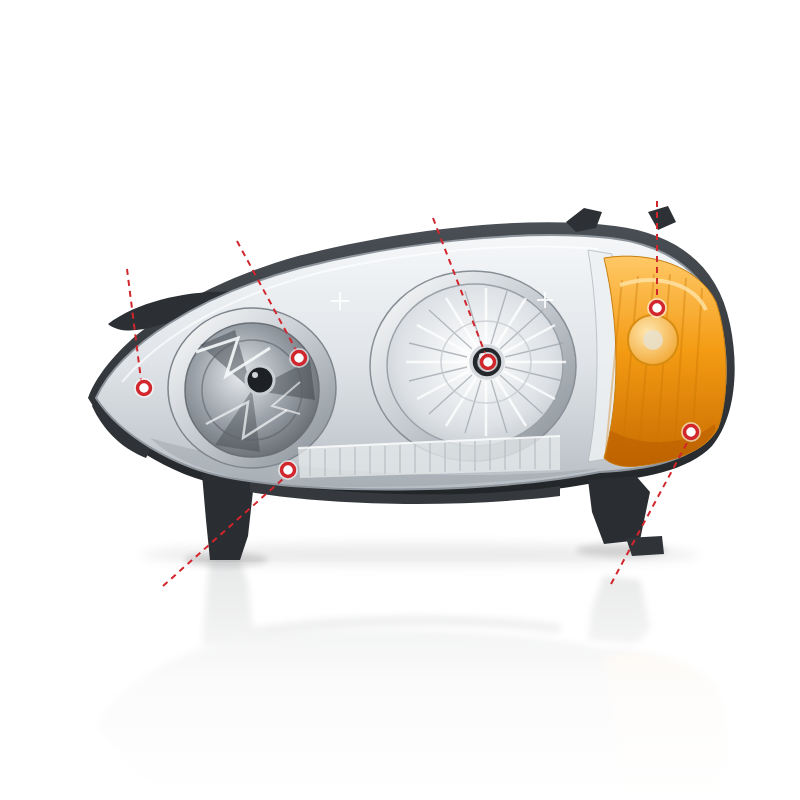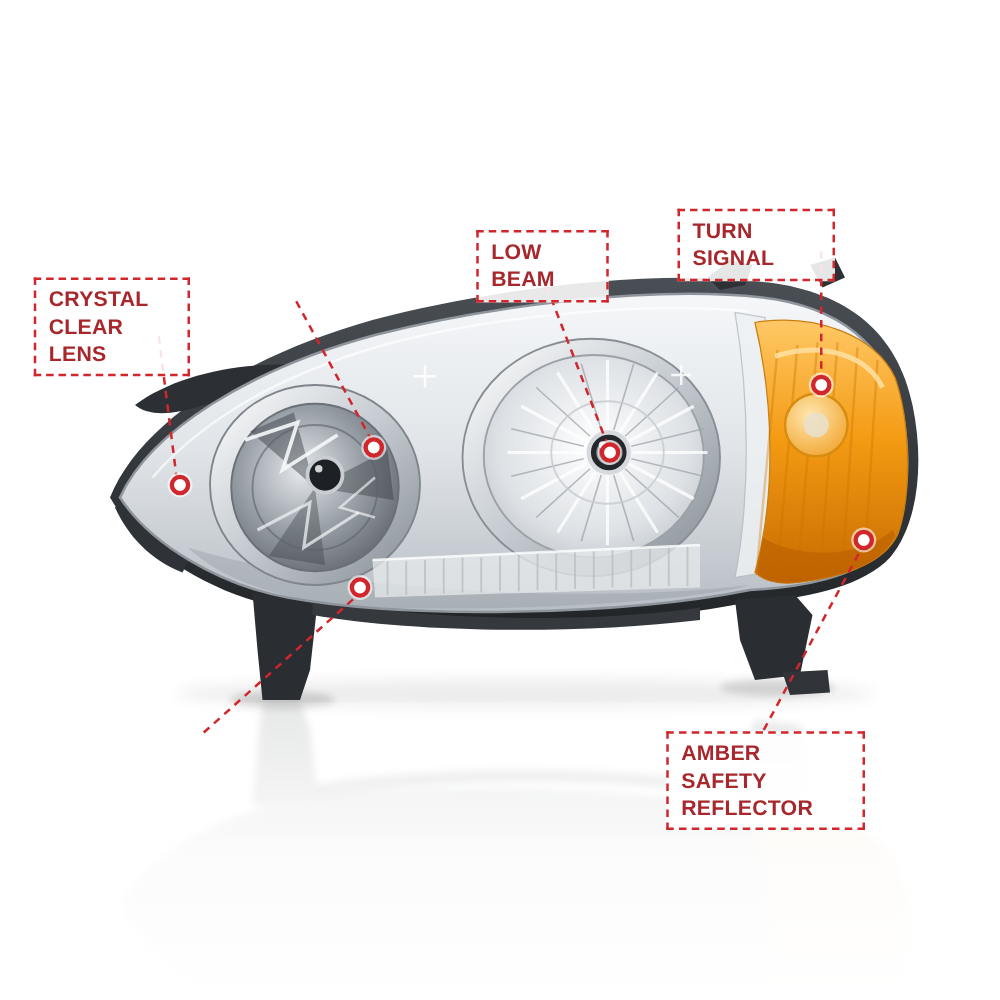--- a/index.html
+++ b/index.html
@@ -242,31 +242,19 @@
         <circle cx="288" cy="470" r="10" fill="#ffffff" opacity="0.6"></circle>
         <circle cx="288" cy="470" r="6.5" fill="#ffffff" stroke="#d2262d" stroke-width="3.5"></circle>
       </g>
       <g>
         <circle cx="691" cy="432" r="10" fill="#ffffff" opacity="0.6"></circle>
         <circle cx="691" cy="432" r="6.5" fill="#ffffff" stroke="#d2262d" stroke-width="3.5"></circle>
       </g>
     </g>
   </svg>
 
-  <div class="callout" style="left:27px;  top:222px; width:125px;">
-    <span>CRYSTAL CLEAR LENS</span>
-  </div>
-
-
-  <div class="callout" style="left:381px; top:184px; width:106px;">
-    <span>LOW BEAM</span>
-  </div>
-
-  <div class="callout" style="left:542px; top:167px; width:126px;">
-    <span>TURN SIGNAL</span>
-  </div>
-
-
-  <div class="callout" style="left:533px; top:585px; width:159px;">
-    <span>AMBER SAFETY REFLECTOR</span>
-  </div>
+
+
+
+
+
 
 </div>
 
 </body></html>

